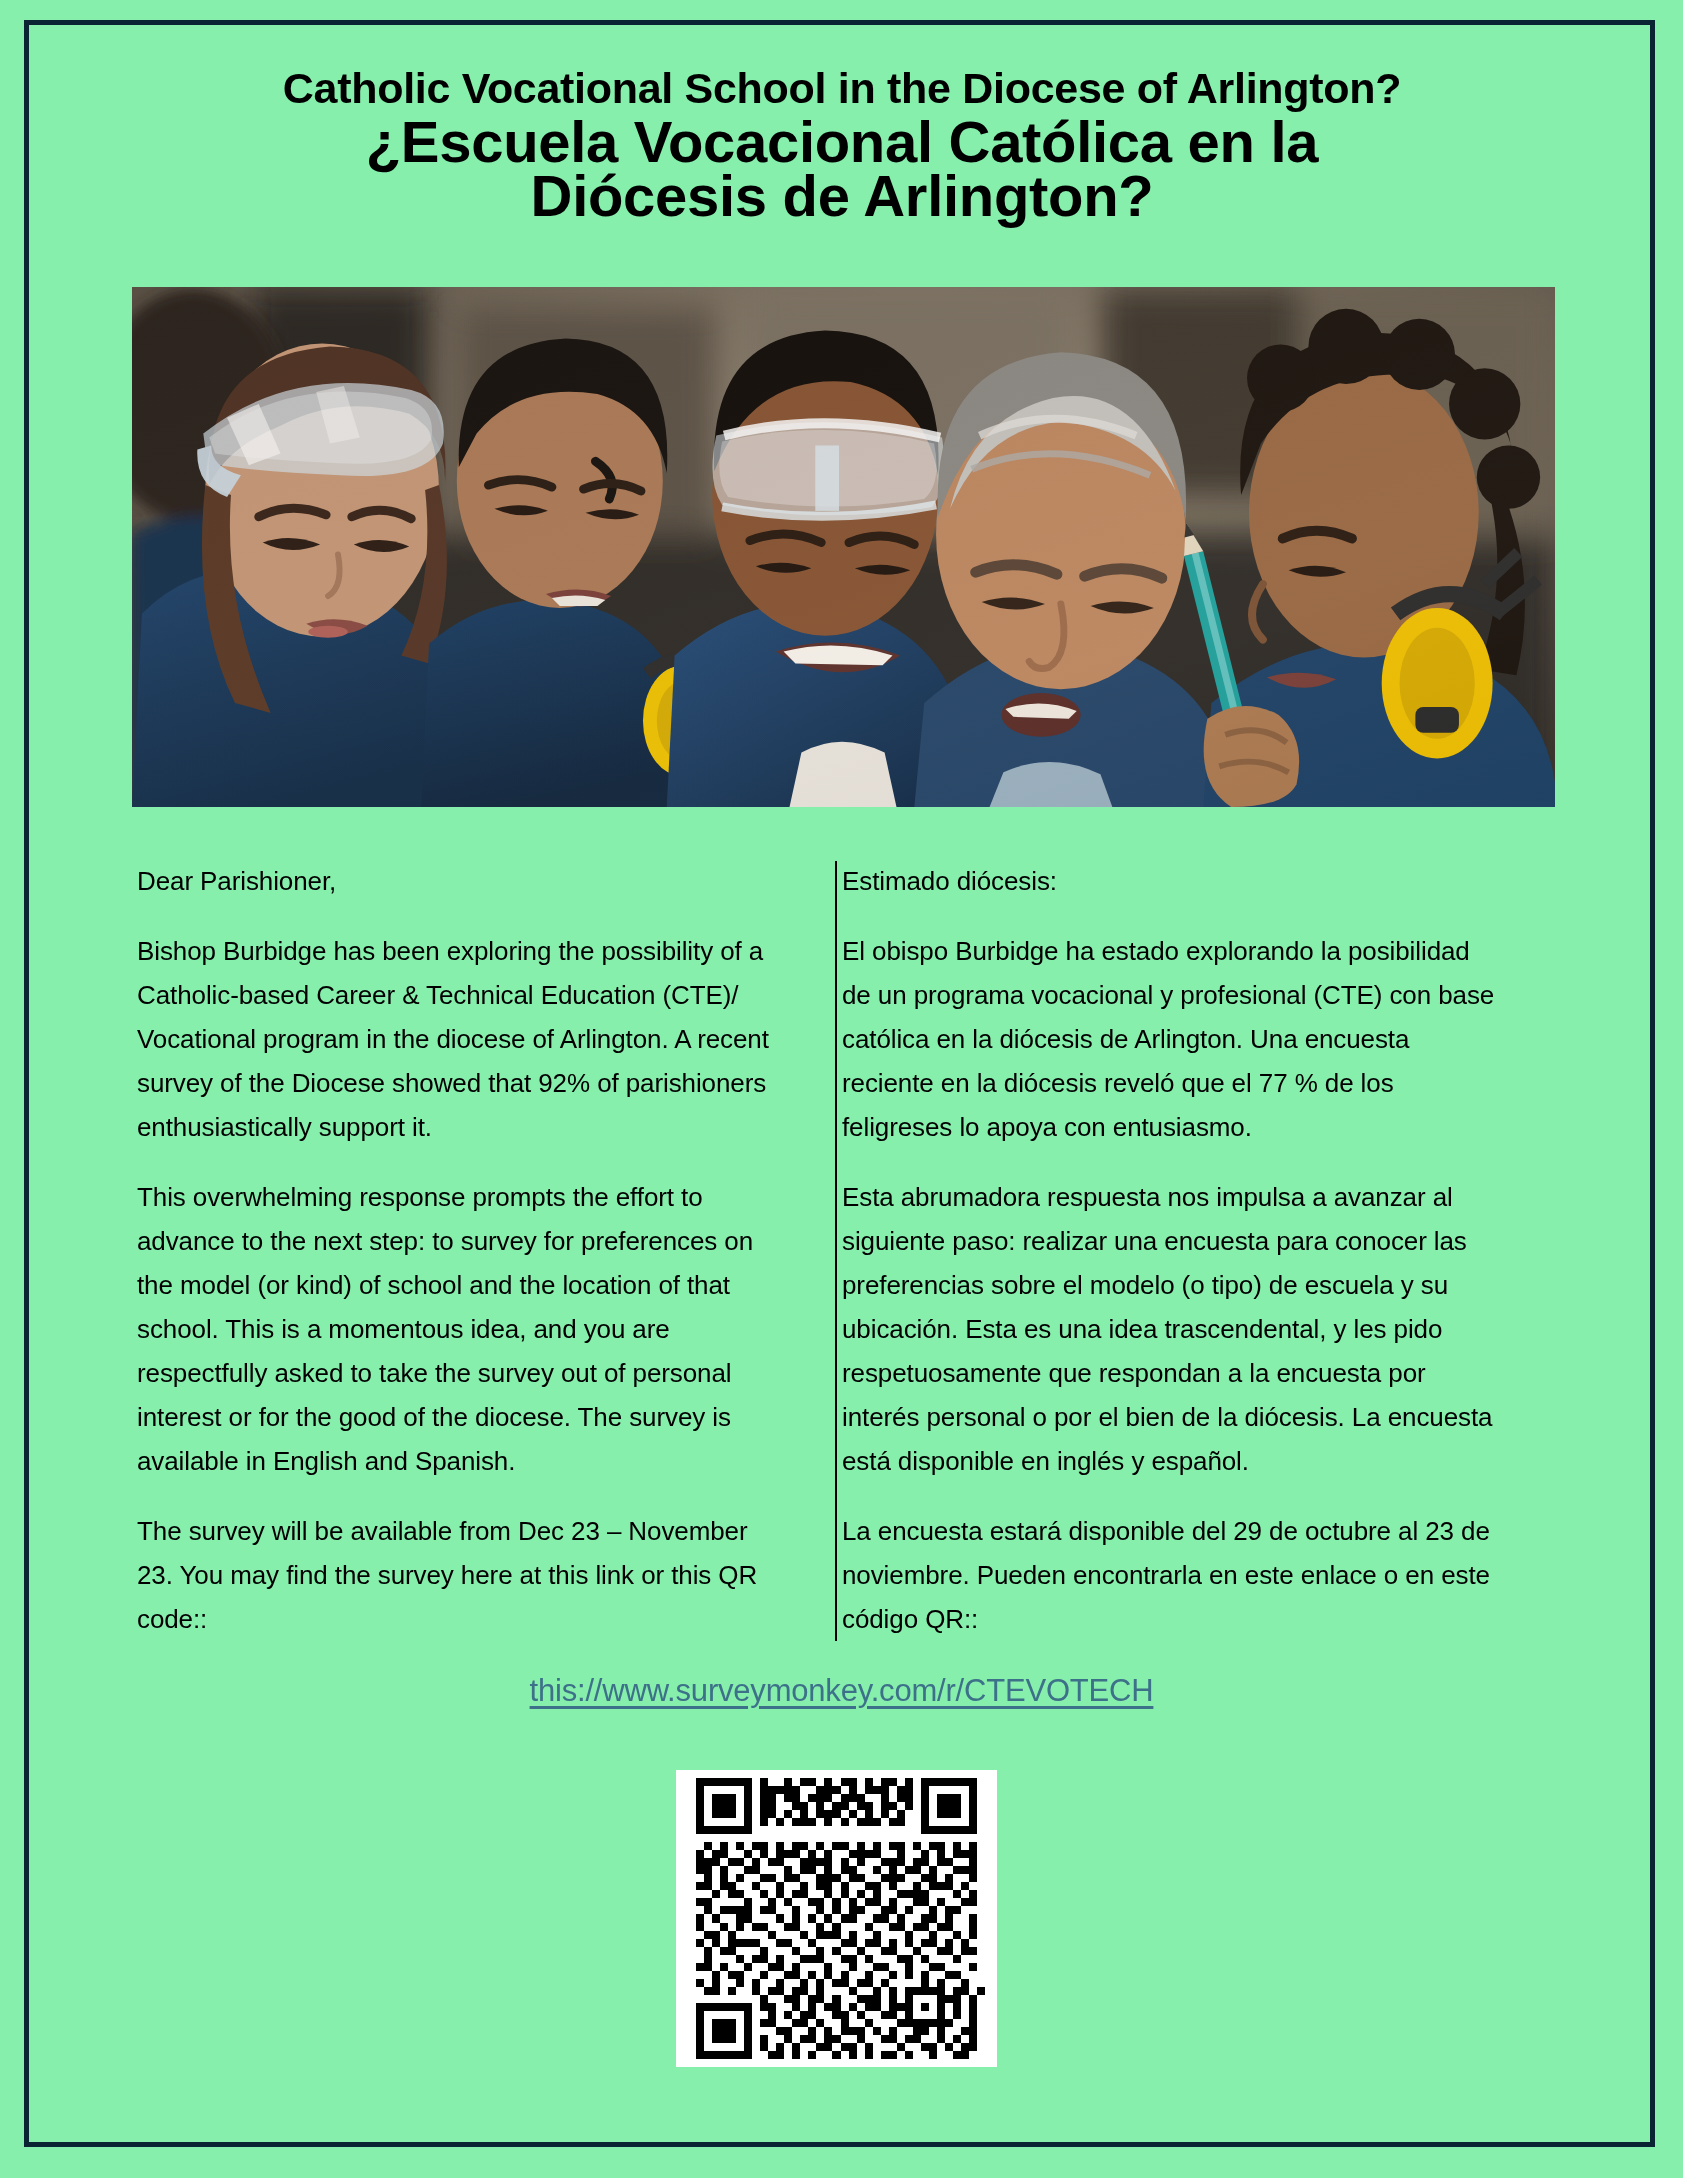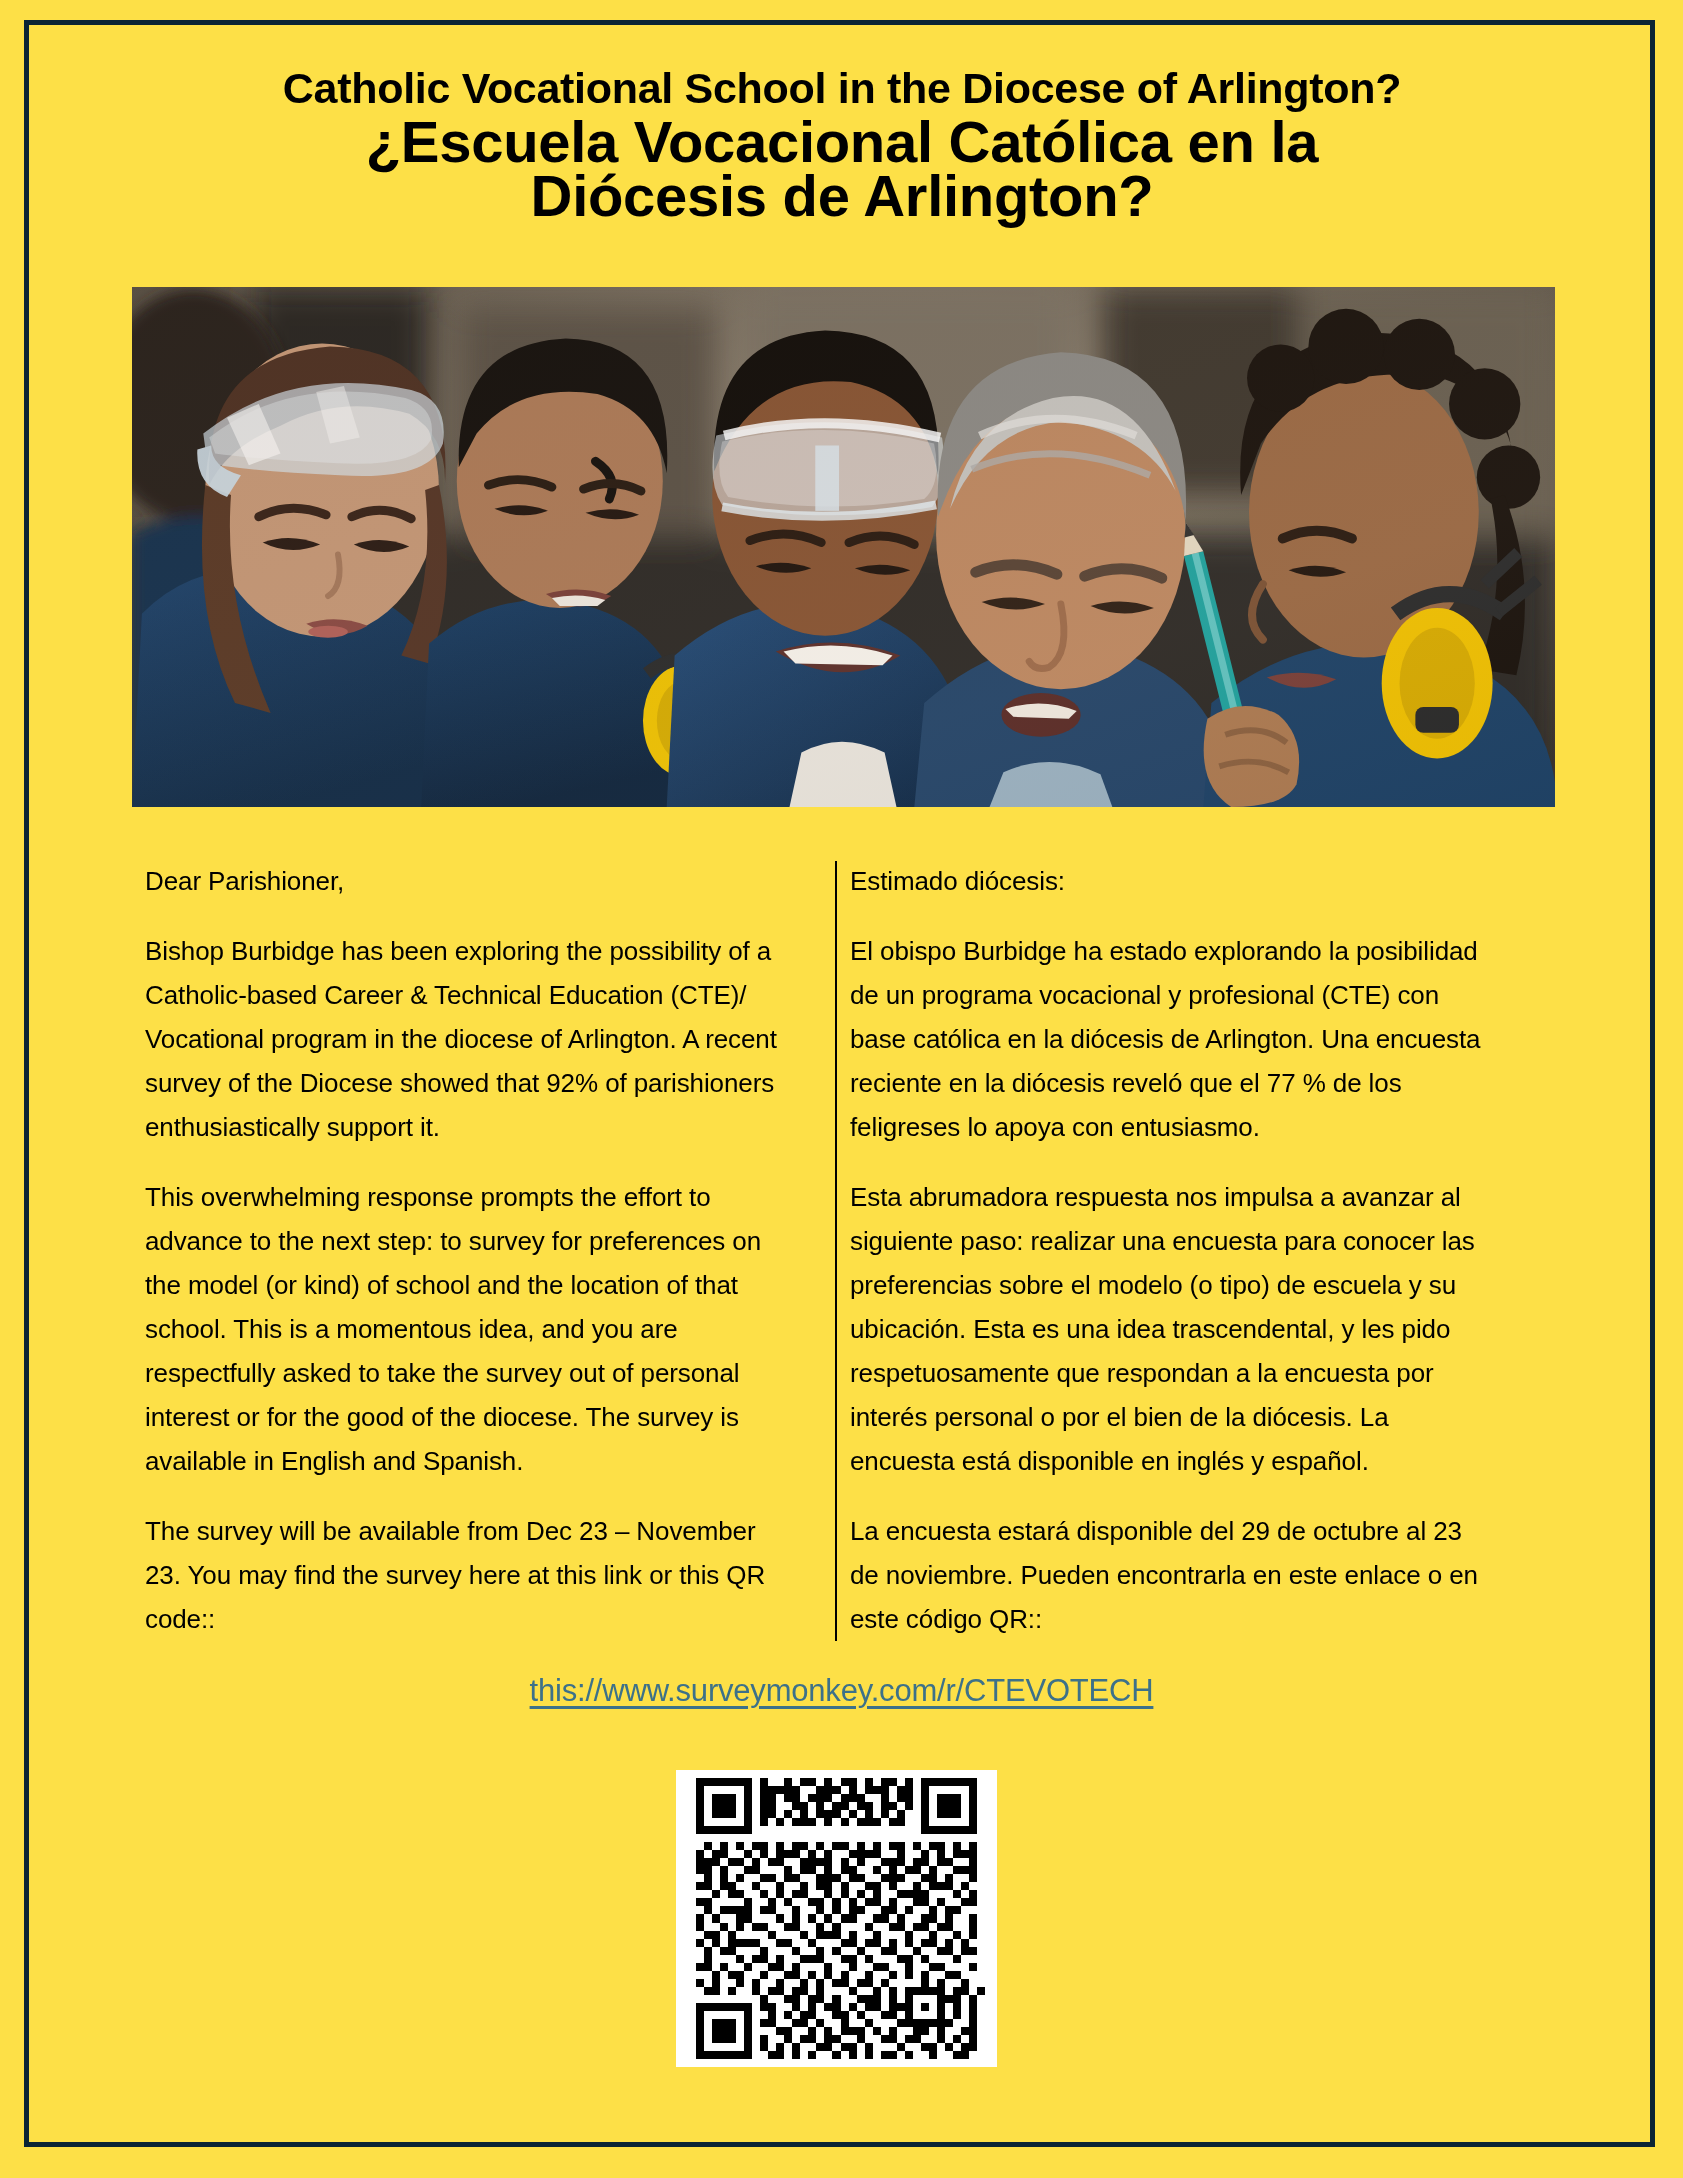--- a/index.html
+++ b/index.html
@@ -12,21 +12,21 @@
     height: 2178px;
     font-family: "Liberation Sans", sans-serif;
     color: #000000;
     overflow: hidden;
   }
 
   .page {
     position: relative;
     width: 1683px;
     height: 2178px;
-    background: #fde047;
+    background: #86efac;
   }
 
   
   .page-border {
     position: absolute;
     left: 24px;
     top: 20px;
     width: 1631px;
     height: 2127px;
     border: 5px solid #0b2434;
@@ -97,21 +97,21 @@
     width: 0;
     height: 780px;
     border-left: 2px solid #000000;
   }
 
   .body-p {
     font-family: "Liberation Sans", sans-serif;
     font-size: 26px;
     line-height: 44px;
     color: #000000;
-    margin: 0 0 26px 8px;
+    margin: 0 0 26px 0;
     letter-spacing: -0.1px;
   }
   .body-p:last-child { margin-bottom: 0; }
 
   
   .survey-link-row {
     position: absolute;
     left: 0;
     top: 1673px;
     width: 1683px;

